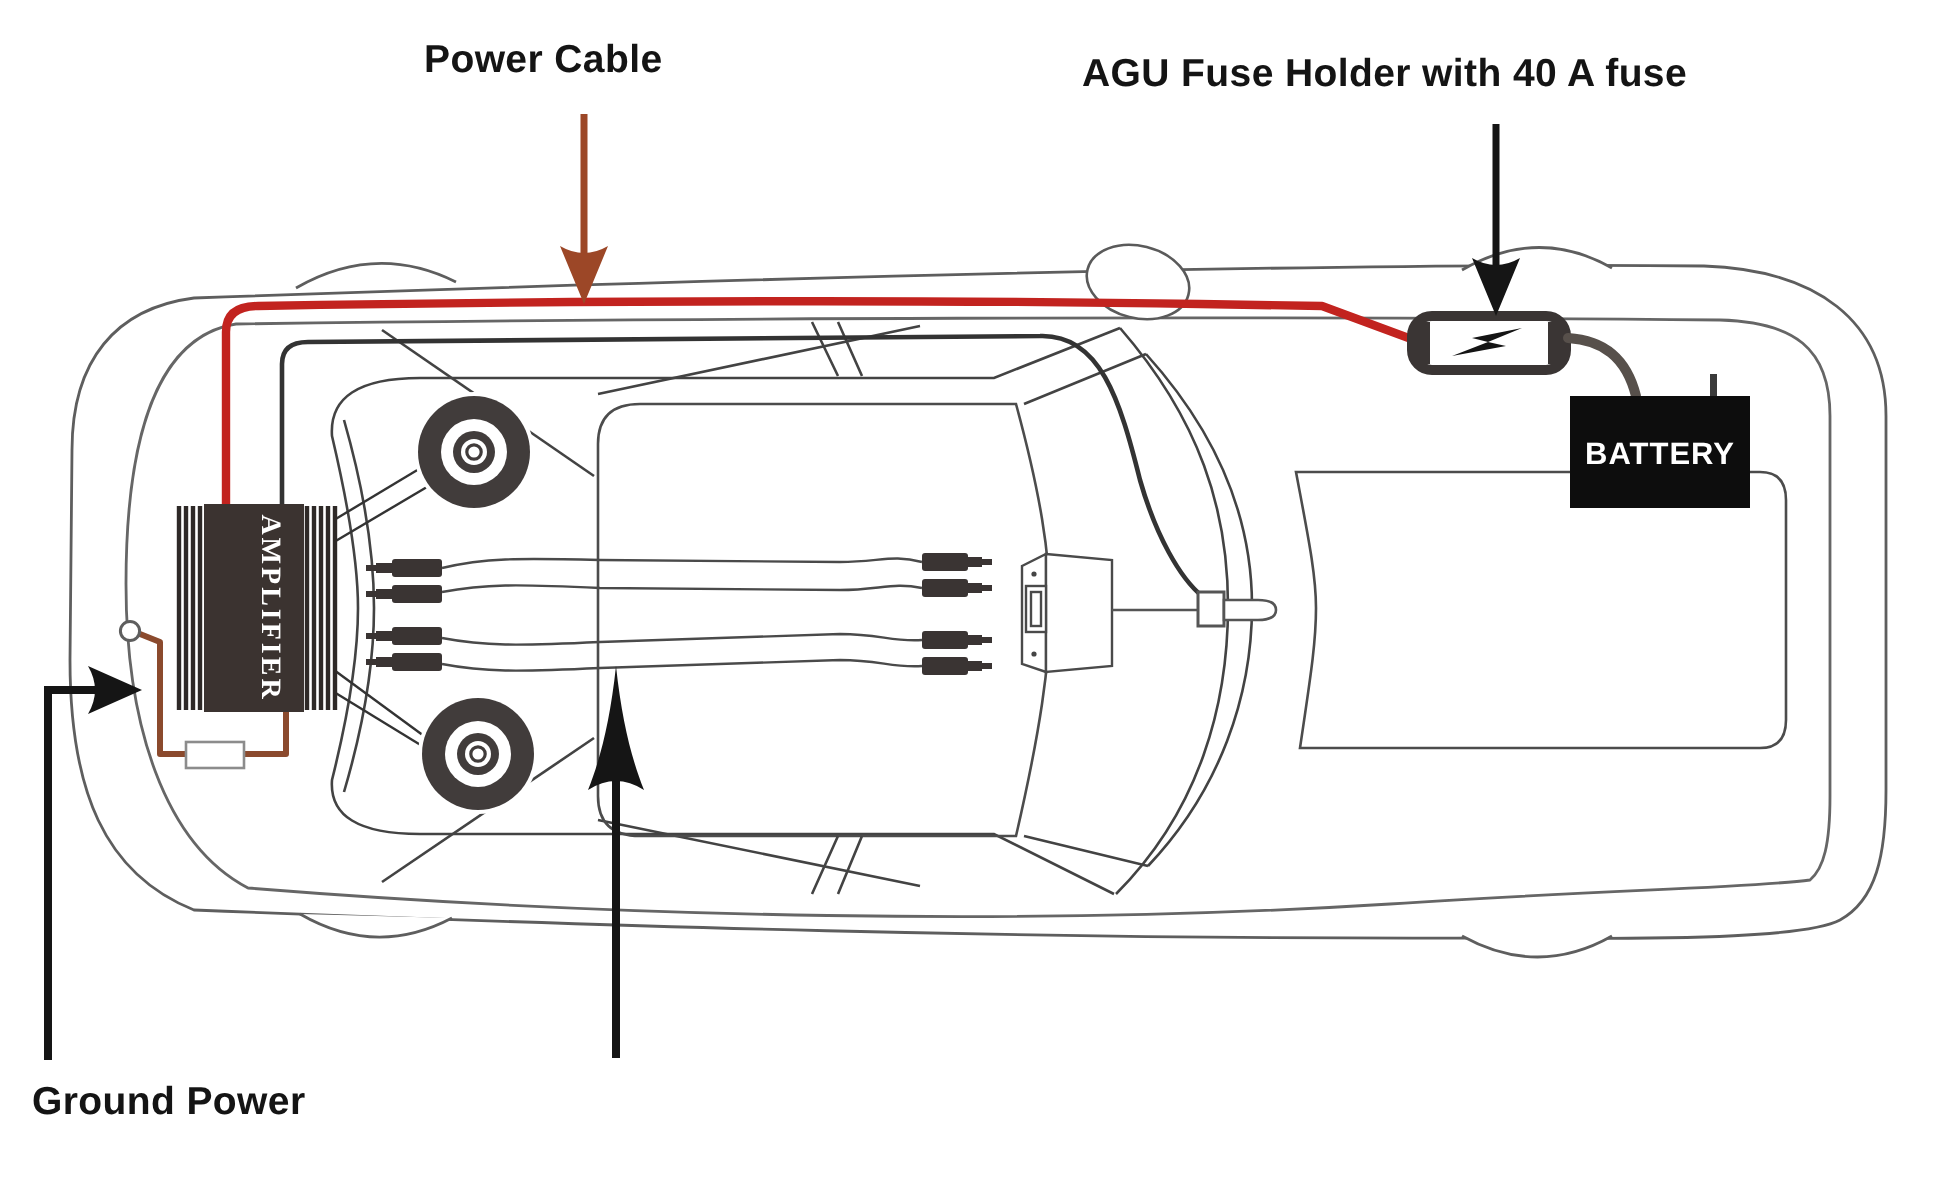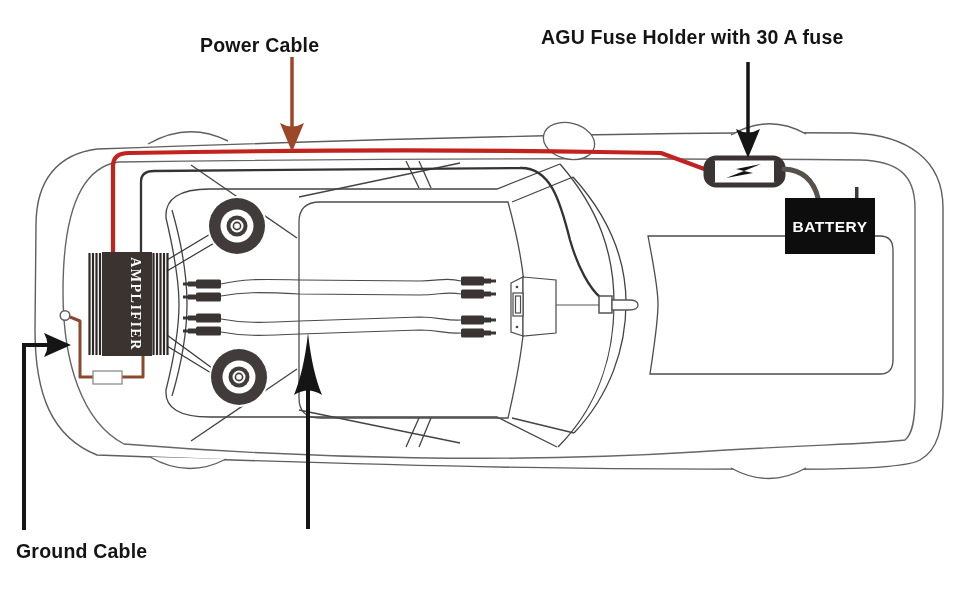--- a/index.html
+++ b/index.html
@@ -197,16 +197,16 @@
   <g>
     <path d="M 24,530 L 24,345 L 50,345" fill="none" stroke-width="4" stroke="#151515"></path>
     <path d="M 71,345 L 44,333 Q 51,345 44,357 Z" fill="#151515"></path>
   </g>
   <g>
     <path d="M 308,529 L 308,390" fill="none" stroke-width="4" stroke="#151515"></path>
     <path d="M 308,333 C 305,361 300,380 294,395 Q 308,386 322,395 C 316,380 311,361 308,333 Z" fill="#151515"></path>
   </g>
 </svg>
 
-  <div class="diagram-label" style="left:200px;top:19px;margin-top:15px;">Power Cable</div>
-  <div class="diagram-label" style="left:541px;top:26px;">AGU Fuse Holder with 30 A fuse</div>
-  <div class="diagram-label" style="left:16px;top:540px;">Ground Cable</div>
+  <div class="diagram-label" style="left:212px;top:19px;">Power Cable</div>
+  <div class="diagram-label" style="left:541px;top:26px;">AGU Fuse Holder with 40 A fuse</div>
+  <div class="diagram-label" style="left:16px;top:540px;">Ground Power</div>
 </div>
 
 </body></html>

